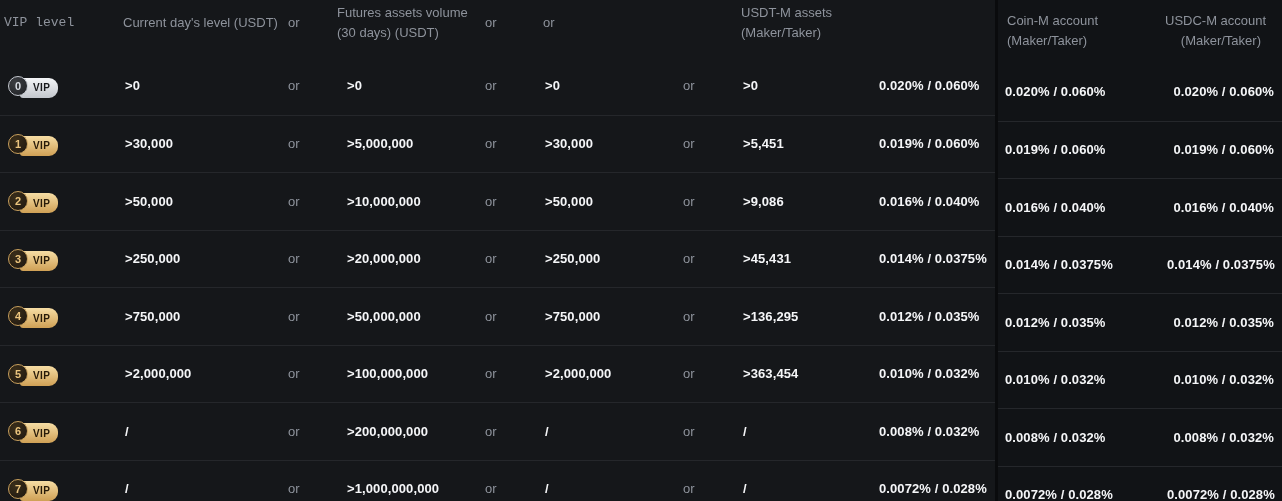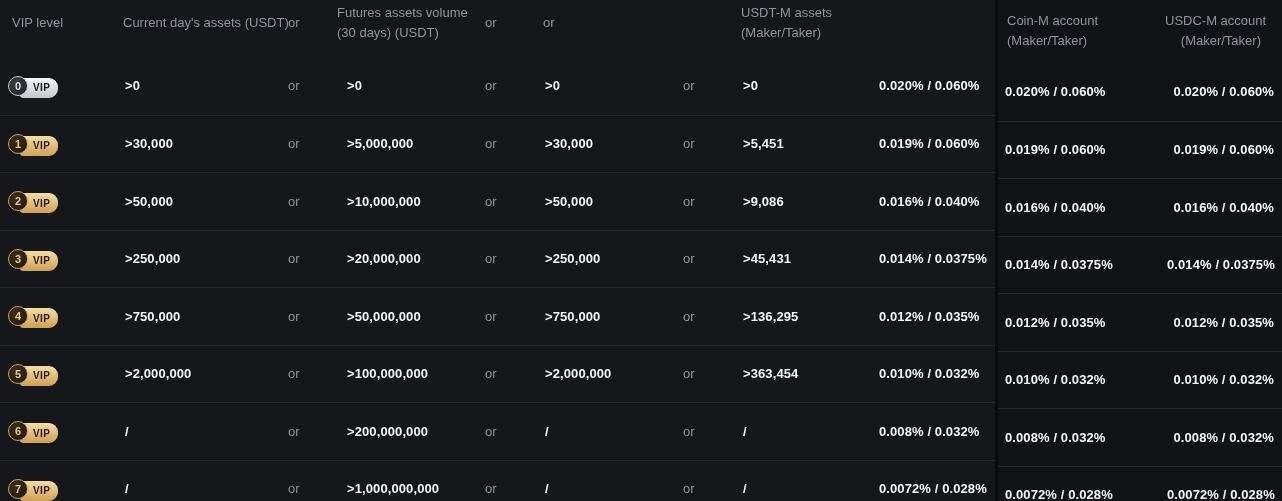--- a/index.html
+++ b/index.html
@@ -49,21 +49,21 @@
     display:grid;
     grid-template-columns:170px 117px;
     align-items:center;
   }
   .header-row{height:57px;padding-bottom:12px;}
   .section-right .header-row{height:57px;padding-bottom:8px;}
   .hcell{
     color:var(--header-text);font-size:13px;line-height:20px;font-weight:400;
   }
   .hcell .hline{white-space:nowrap;}
-  .hcell-vip{padding-left:12px;}
+  .hcell-vip{padding-left:4px;font-family:Liberation Mono, monospace;}
   .hcell-coinm{padding-left:12px;}
   .hcell-usdcm{text-align:right;padding-right:21px;}
   .row{height:57.5px;}
   .rows .row + .row{border-top:1px solid var(--row-divider);}
   .cell{font-size:13px;white-space:nowrap;}
   .cell-vip{padding-left:8px;display:flex;align-items:center;}
   .val{color:var(--value-text);font-weight:700;letter-spacing:.1px;padding-left:2px;}
   .pad10{padding-left:10px;}
   .or{color:var(--header-text);font-weight:400;}
   .val-coinm{padding-left:10px;}
@@ -101,21 +101,21 @@
 <body>
 
 <div class="viewport">
 
   <div class="section-left">
     <div class="header-row grid-left">
       <div class="hcell hcell-vip">
         <div class="hline">VIP level</div>
       </div>
       <div class="hcell">
-        <div class="hline">Current day's assets (USDT)</div>
+        <div class="hline">Current day's level (USDT)</div>
       </div>
       <div class="hcell">
         <div class="hline">or</div>
       </div>
       <div class="hcell">
         <div class="hline">Futures assets volume</div>
         <div class="hline">(30 days) (USDT)</div>
       </div>
       <div class="hcell">
         <div class="hline">or</div>

